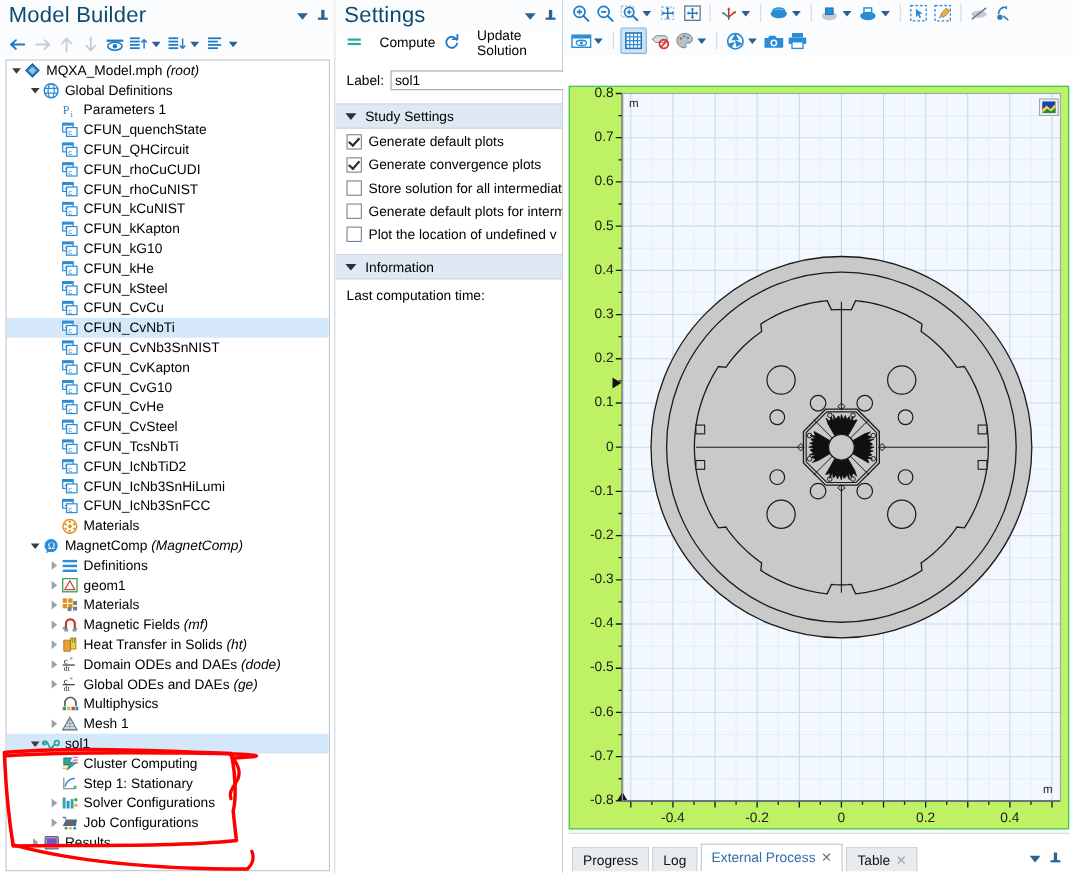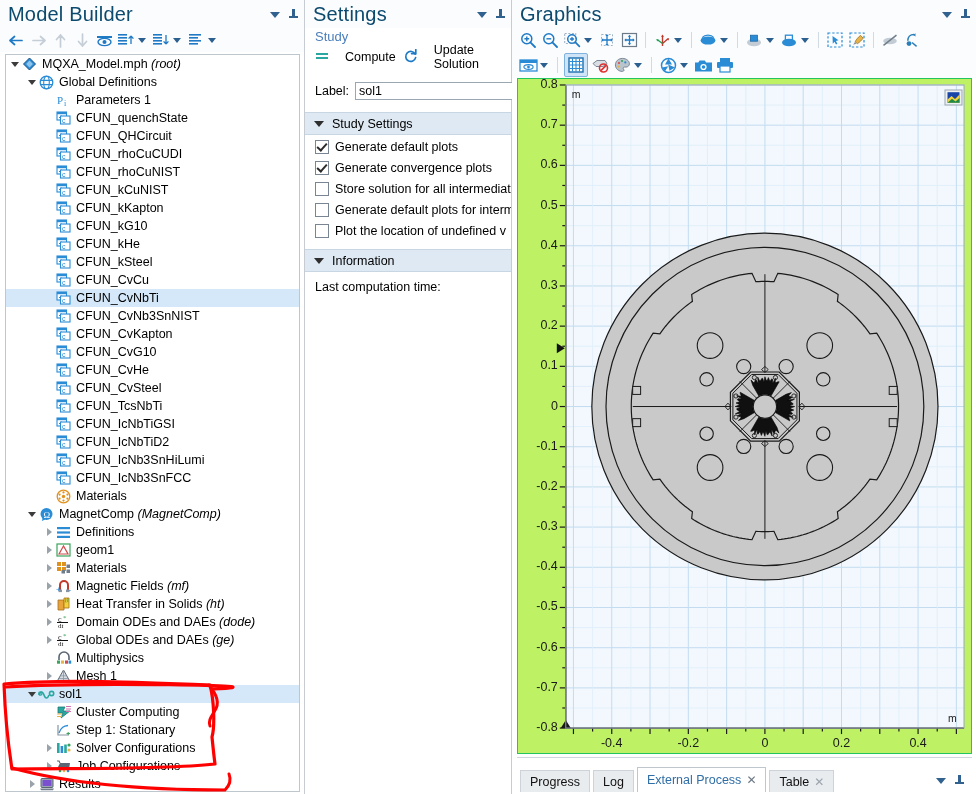--- a/index.html
+++ b/index.html
@@ -438,33 +438,20 @@
           <span class="exp"></span>
           <span class="ico">
             <svg width="15" height="14" viewBox="0 0 15 14">
               <rect x="1" y="1" width="9.5" height="8" fill="#fff" stroke="#2b8cd6" stroke-width="1.1"></rect>
               <rect x="1" y="1" width="9.5" height="2.2" fill="#2b8cd6"></rect>
               <path d="M3 6.5h5M5.5 4.6v4" stroke="#2b8cd6" stroke-width="1"></path>
               <rect x="4.5" y="5" width="9.5" height="8" fill="#fff" stroke="#2b8cd6" stroke-width="1.1"></rect>
               <text x="6" y="12" font-family="Liberation Sans, sans-serif" font-size="7" fill="#2b8cd6">c</text>
             </svg>
           </span>
-          <span class="lbl">CFUN_IcNbTiGSI</span>
-        </div>
-        <div class="node" style="padding-left: 37px;">
-          <span class="exp"></span>
-          <span class="ico">
-            <svg width="15" height="14" viewBox="0 0 15 14">
-              <rect x="1" y="1" width="9.5" height="8" fill="#fff" stroke="#2b8cd6" stroke-width="1.1"></rect>
-              <rect x="1" y="1" width="9.5" height="2.2" fill="#2b8cd6"></rect>
-              <path d="M3 6.5h5M5.5 4.6v4" stroke="#2b8cd6" stroke-width="1"></path>
-              <rect x="4.5" y="5" width="9.5" height="8" fill="#fff" stroke="#2b8cd6" stroke-width="1.1"></rect>
-              <text x="6" y="12" font-family="Liberation Sans, sans-serif" font-size="7" fill="#2b8cd6">c</text>
-            </svg>
-          </span>
           <span class="lbl">CFUN_IcNbTiD2</span>
         </div>
         <div class="node" style="padding-left: 37px;">
           <span class="exp"></span>
           <span class="ico">
             <svg width="15" height="14" viewBox="0 0 15 14">
               <rect x="1" y="1" width="9.5" height="8" fill="#fff" stroke="#2b8cd6" stroke-width="1.1"></rect>
               <rect x="1" y="1" width="9.5" height="2.2" fill="#2b8cd6"></rect>
               <path d="M3 6.5h5M5.5 4.6v4" stroke="#2b8cd6" stroke-width="1"></path>
               <rect x="4.5" y="5" width="9.5" height="8" fill="#fff" stroke="#2b8cd6" stroke-width="1.1"></rect>
@@ -729,21 +716,20 @@
 
   <div class="panel" id="settings">
     <div class="panel-head">
       <div class="panel-title">Settings</div>
       <div class="panel-head-btns">
         <div class="caret-dn"></div>
         <div class="pin"></div>
       </div>
     </div>
 
-    <div class="st-sub">Study</div>
 
     <div class="st-actions">
       <div class="st-action">
         <span>
           <svg width="14" height="12" viewBox="0 0 14 12">
               <rect x="1" y="3" width="12" height="2" fill="#2aa7a0"></rect>
               <rect x="1" y="7" width="12" height="2" fill="#2aa7a0"></rect>
             </svg>
         </span>
         <span>Compute</span>
@@ -800,27 +786,20 @@
     </div>
 
     <div class="sec-head" style="margin-top:9px">
       <span class="sec-caret"></span>
       <span>Information</span>
     </div>
     <div class="info-txt">Last computation time:</div>
   </div>
 
   <div class="panel" id="graphics">
-    <div class="panel-head">
-      <div class="panel-title">Graphics</div>
-      <div class="panel-head-btns">
-        <div class="caret-dn"></div>
-        <div class="pin"></div>
-      </div>
-    </div>
 
     <div class="toolbar">
       <div class="tbtn">
         <svg width="16" height="16" viewBox="0 0 16 16">
             <circle cx="6.8" cy="6.8" r="5" fill="none" stroke="#1f7ac6" stroke-width="1.5"></circle>
             <path d="M10.4 10.4L15 15" stroke="#1f7ac6" stroke-width="1.8" stroke-linecap="round"></path>
             <path d="M4.4 6.8h4.8M6.8 4.4v4.8" stroke="#1f7ac6" stroke-width="1.4"></path>
           </svg>
       </div>
       <div class="tbtn">

